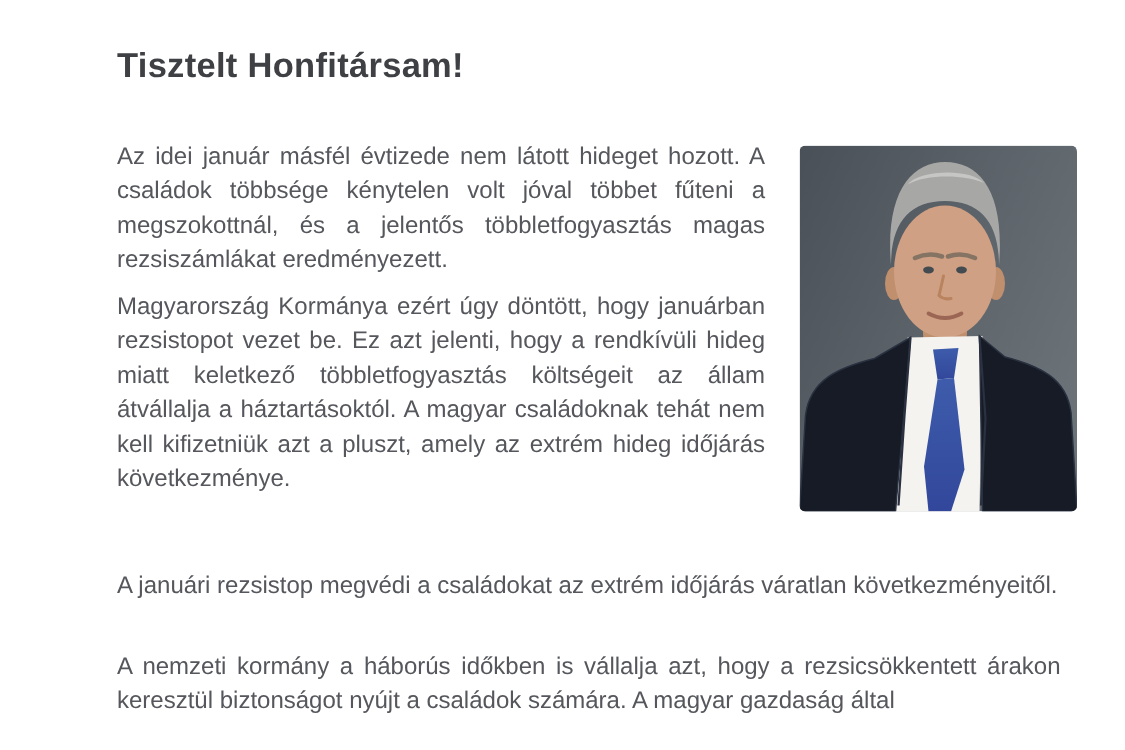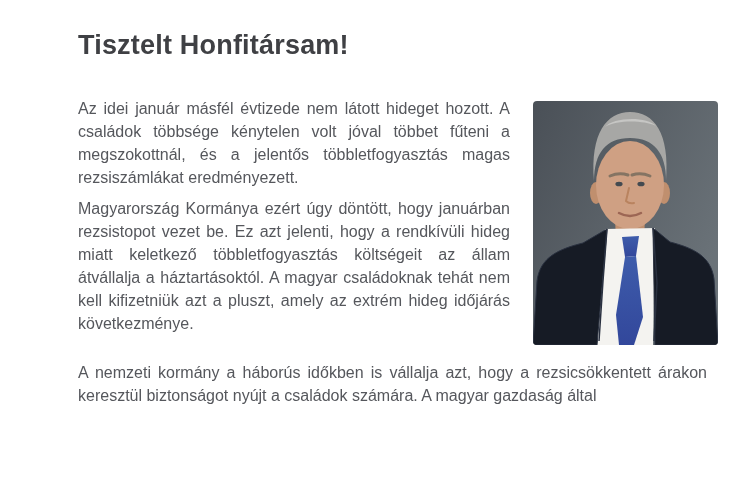--- a/index.html
+++ b/index.html
@@ -10,21 +10,21 @@
     background: var(--c-page_bg, #ffffff);
     font-family: "Liberation Sans", "DejaVu Sans", sans-serif;
   }
   .page {
     width: 750px;
     height: 500px;
     padding: 30px 43px 0 78px;
     background: var(--c-page_bg, #ffffff);
   }
   .page-title {
-    font-size: 27px;
+    font-size: 23px;
     font-weight: 700;
     letter-spacing: 0.2px;
     color: var(--c-title_text, #3f4044);
     margin-bottom: 36px;
   }
   .content-row {
     display: flex;
     align-items: flex-start;
     gap: 23px;
   }
@@ -33,21 +33,21 @@
     flex: 0 0 432px;
   }
   .body-paragraph {
     font-size: 16px;
     line-height: 23px;
     text-align: justify;
     color: var(--c-body_text, #55575c);
   }
   .text-column .body-paragraph + .body-paragraph { margin-top: 8px; }
   .full-paragraph-1 { margin-top: 38px; }
-  .full-paragraph-2 { margin-top: 16px; }
+  .full-paragraph-2 { margin-top: 31px; }
   .portrait-frame {
     flex: 0 0 185px;
     width: 185px;
     height: 244px;
     margin-top: 4px;
     border-radius: 4px;
     overflow: hidden;
   }
   .portrait-frame svg { display: block; width: 100%; height: 100%; }
   
@@ -125,16 +125,17 @@
         <path class="f-suit s-suit-edge" stroke-width="1" d="M0,244 L4,180 C7,156 26,148 50,142 L74,128 L64,244 Z"></path>
         <path class="f-suit s-suit-edge" stroke-width="1" d="M185,244 L181,178 C178,155 160,147 137,141 L120,127 L122,244 Z"></path>
 
         <path class="s-suit-edge" d="M74,128 L70,180 L66,240" stroke-width="1.5" fill="none"></path>
         <path class="s-suit-edge" d="M120,127 L124,182 L121,240" stroke-width="1.5" fill="none"></path>
       </svg>
     </div>
 
   </div>
 
+  <p class="body-paragraph full-paragraph-1">A januári rezsistop megvédi a családokat az extrém időjárás váratlan következményeitől.</p>
 
   <p class="body-paragraph full-paragraph-2">A nemzeti kormány a háborús időkben is vállalja azt, hogy a rezsicsökkentett árakon keresztül biztonságot nyújt a családok számára. A magyar gazdaság által</p>
 
 </div>
 
 </body></html>

